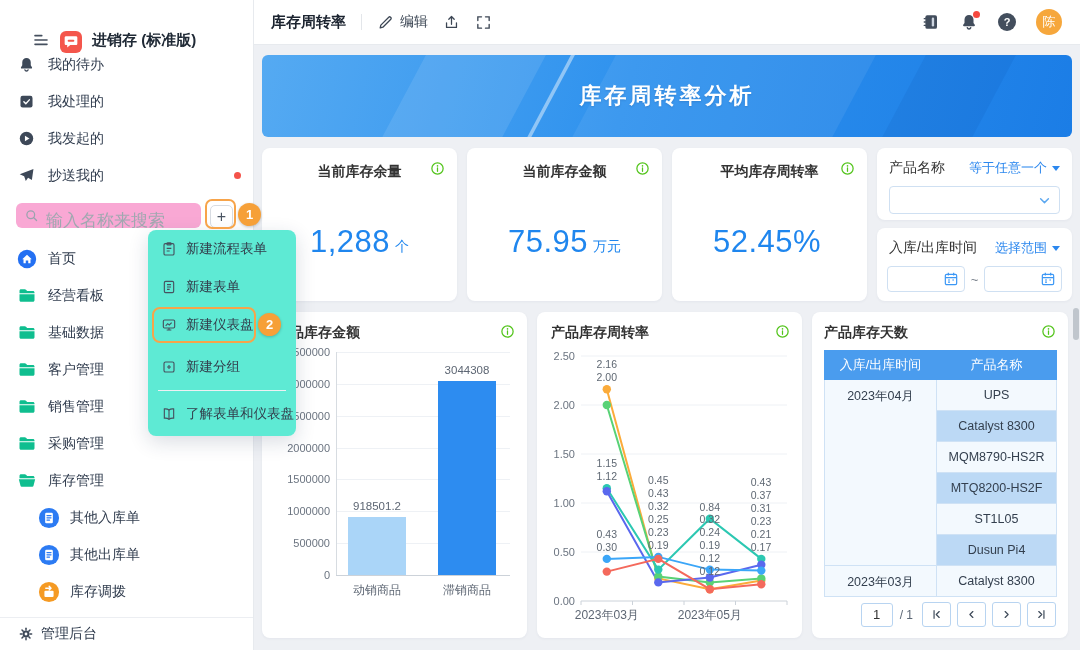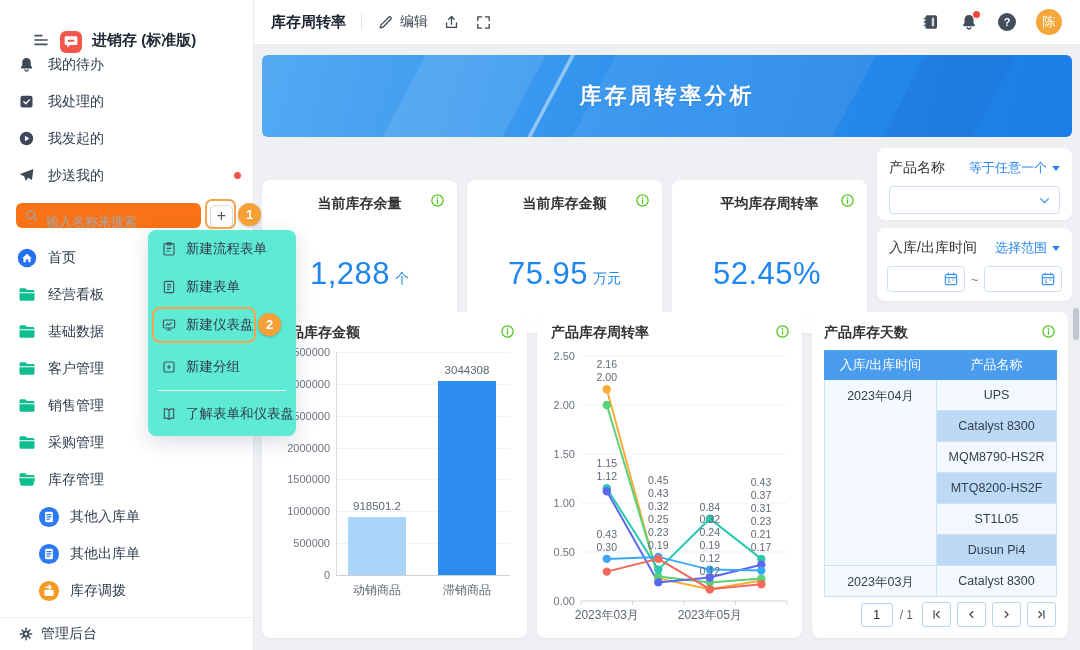--- a/index.html
+++ b/index.html
@@ -27,21 +27,21 @@
 
   
   .sidebar { position:absolute; left:0; top:44px; width:253px; height:606px; background:#fff; z-index:5; }
   .side-top { padding-top:2px; }
   .side-item { display:flex; align-items:center; height:37px; padding:0 0 0 18px; gap:13px; font-size:14px; color:#303c4e; cursor:pointer; }
   .s-ico { width:17px; height:17px; flex:none; }
   .s-ico svg, .n-ico svg, .m-ico svg, .ham svg, .logo svg, .tb-ic svg, .info-btn svg, .cal-ic svg, .sel-ch svg, .pg-btn svg, .gear-ic svg, .mag-ic svg { width:100%; height:100%; display:block; }
   .red-dot { width:7px; height:7px; border-radius:50%; background:#f4534a; margin-left:auto; margin-right:12px; }
   .search-row { display:flex; align-items:center; margin:9px 0 0 16px; gap:9px; position:relative; }
   .search-box { position:relative; width:185px; }
-  .search-box input { width:185px; height:25px; background:#f97316; border:none; border-radius:6px; padding:11px 8px 0 30px; font-size:13px; color:#333; outline:none; font-family:inherit; }
+  .search-box input { width:185px; height:25px; background:#f9a8d4; border:none; border-radius:6px; padding:11px 8px 0 30px; font-size:17px; color:#333; outline:none; font-family:inherit; }
   .search-box input::placeholder { color:#a0a8b0; }
   .mag-ic { position:absolute; left:8px; top:5px; width:15px; height:15px; }
   .plus-btn { width:23px; height:23px; background:#fff; border:1px solid #d8dce2; border-radius:5px; font-size:16px; line-height:20px; color:#4a5462; cursor:pointer; text-align:center; padding:0; font-family:inherit; }
   .side-nav { padding-top:10px; }
   .nav-item { display:flex; align-items:center; height:37px; padding:0 16px 0 17px; gap:11px; font-size:14px; color:#303c4e; cursor:pointer; }
   .nav-item.sub { padding-left:38px; gap:10px; }
   .n-ico { width:20px; height:20px; flex:none; }
   .nav-item.sub .n-ico { width:22px; height:22px; }
   .side-admin { position:absolute; bottom:0; left:0; width:100%; height:33px; border-top:1px solid #eceef2; display:flex; align-items:center; padding:0 16px 0 18px; gap:7px; font-size:14px; color:#303c4e; background:#fff; cursor:pointer; }
   .gear-ic { width:16px; height:16px; }
@@ -52,21 +52,21 @@
             background:linear-gradient(105deg,#55aaf2 0%,#2f92ee 45%,#1b7de6 100%);
             display:flex; align-items:center; justify-content:center; }
   .banner i { position:absolute; top:-30px; height:150px; transform:skewX(-28deg); }
   .bn1 { left:140px; width:120px; background:rgba(255,255,255,.10); }
   .bn2 { left:285px; width:4px;  background:rgba(255,255,255,.45); }
   .bn3 { left:330px; width:260px; background:rgba(255,255,255,.07); }
   .bn4 { left:640px; width:90px; background:rgba(10,70,160,.10); }
   .banner-title { position:relative; font-size:22px; font-weight:700; color:#fff; letter-spacing:3px; text-shadow:0 1px 2px rgba(0,40,90,.18); }
 
   .card { position:absolute; background:#fff; border-radius:8px; box-shadow:0 1px 3px rgba(30,60,100,.05); }
-  .kpi { width:195px; height:153px; top:104px;margin-top:32px; }
+  .kpi { width:195px; height:153px; top:104px; }
   .kpi-title { text-align:center; padding-top:15px; font-size:14px; font-weight:700; color:#333; }
   .info-btn { position:absolute; top:13px; right:12px; width:15px; height:15px; cursor:pointer; background:none; border:none; padding:0; }
   .kpi-val { position:absolute; left:0; top:49px; width:100%; height:90px; display:flex; align-items:center; justify-content:center; color:#1f86ee; }
   .kpi-num { font-size:31px; font-weight:500; letter-spacing:.5px; }
   .kpi-unit { font-size:14px; margin-left:5px; margin-top:10px; }
 
   .fcard { left:624px; width:195px; }
   .f-row { display:flex; align-items:center; justify-content:space-between; padding:11px 12px 0; }
   .f-label { font-size:14px; color:#333; }
   .f-op { display:flex; align-items:center; gap:5px; font-size:13px; color:#2b87ee; cursor:pointer; background:none; border:none; padding:0; font-family:inherit;text-align:right; }

